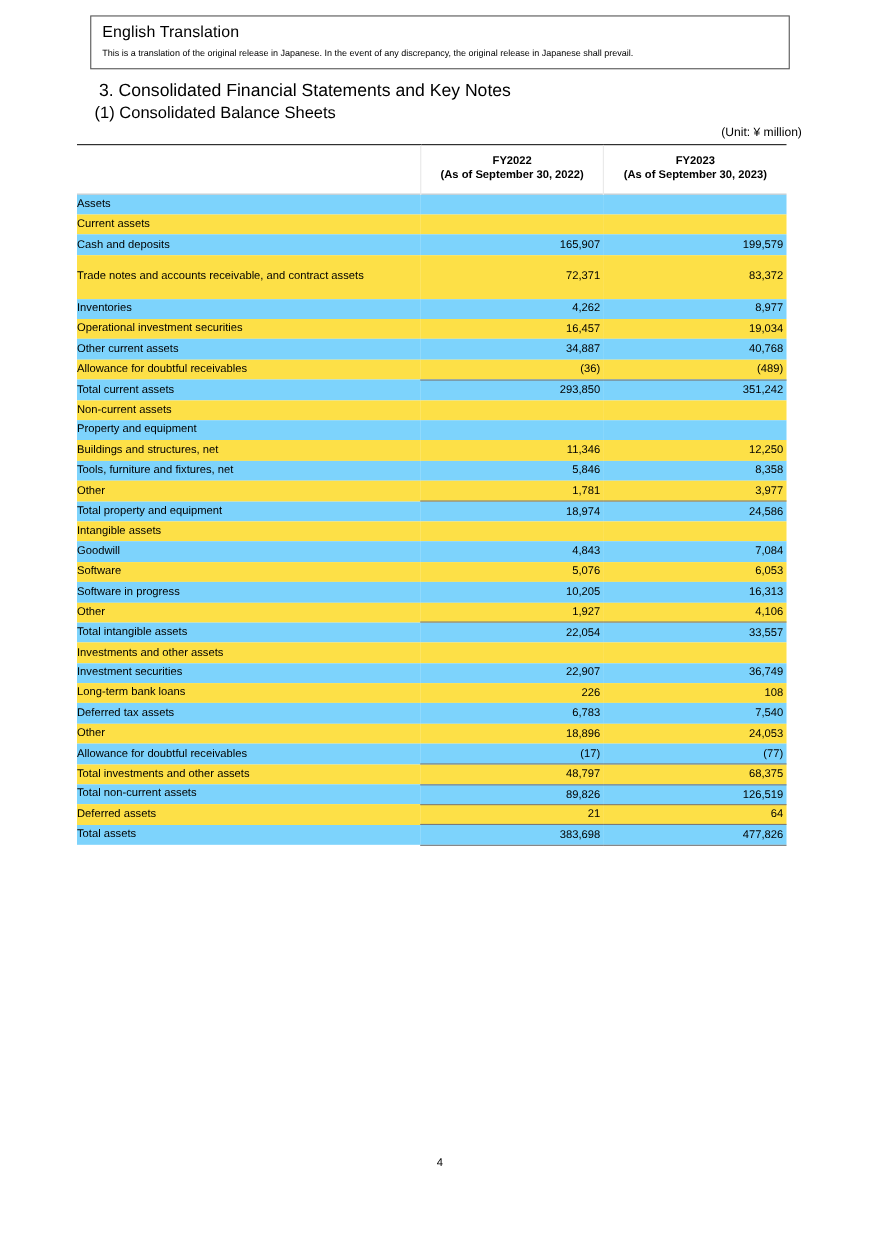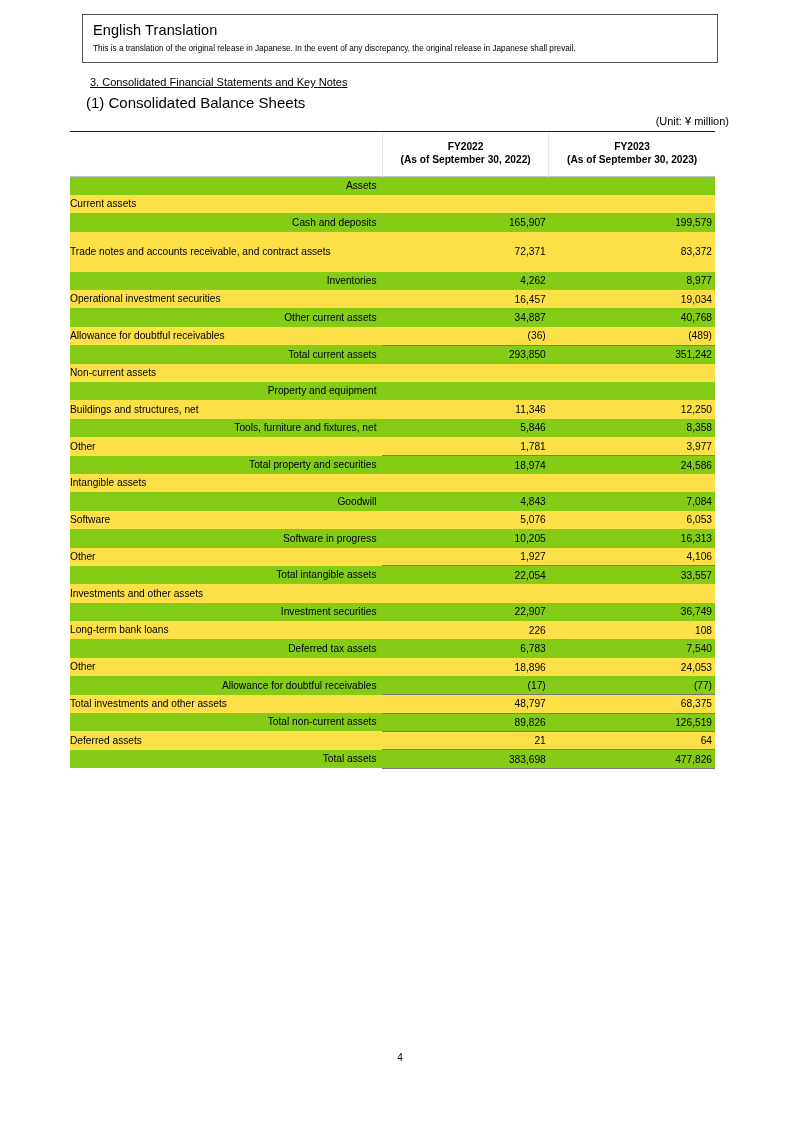--- a/index.html
+++ b/index.html
@@ -45,23 +45,22 @@
     line-height: 12px;
     margin-top: 3px;
     color: #000;
   }
 
   
   .sec-heading {
     position: absolute;
     left: 90px;
     top: 75px;
-    font-size: 11px;
+    font-size: 16px;
     line-height: 15px;
-    text-decoration: underline;
   }
   .sub-heading {
     position: absolute;
     left: 86px;
     top: 95px;
     font-size: 15px;
     line-height: 15px;
   }
   .unit-note {
     position: absolute;
@@ -123,21 +122,21 @@
     line-height: 13.6px;
     padding-right: 6px;
   }
   tbody td.num {
     text-align: right;
     padding-right: 3px;
     white-space: nowrap;
   }
 
   
-  tr.band td { background: #84cc16; text-align: right; }
+  tr.band td { background: #7dd3fc; }
   tr.plain td { background: #fde047; }
 
   
   .i0 { padding-left: 2px; }
   .i1 { padding-left: 16px; }
   .i2 { padding-left: 30px; }
   .i3 { padding-left: 44px; }
 
   
   tr.rule-top td.num { border-top: 1px solid #7a7a7a; margin-top: 18px; }
@@ -254,21 +253,21 @@
           <td class="label i3">Tools, furniture and fixtures, net</td>
           <td class="num">5,846</td>
           <td class="num">8,358</td>
         </tr>
         <tr class="plain">
           <td class="label i2">Other</td>
           <td class="num">1,781</td>
           <td class="num">3,977</td>
         </tr>
         <tr class="band rule-top">
-          <td class="label i2">Total property and securities</td>
+          <td class="label i2">Total property and equipment</td>
           <td class="num">18,974</td>
           <td class="num">24,586</td>
         </tr>
         <tr class="plain">
           <td class="label i2">Intangible assets</td>
           <td class="num"></td>
           <td class="num"></td>
         </tr>
         <tr class="band">
           <td class="label i2">Goodwill</td>

